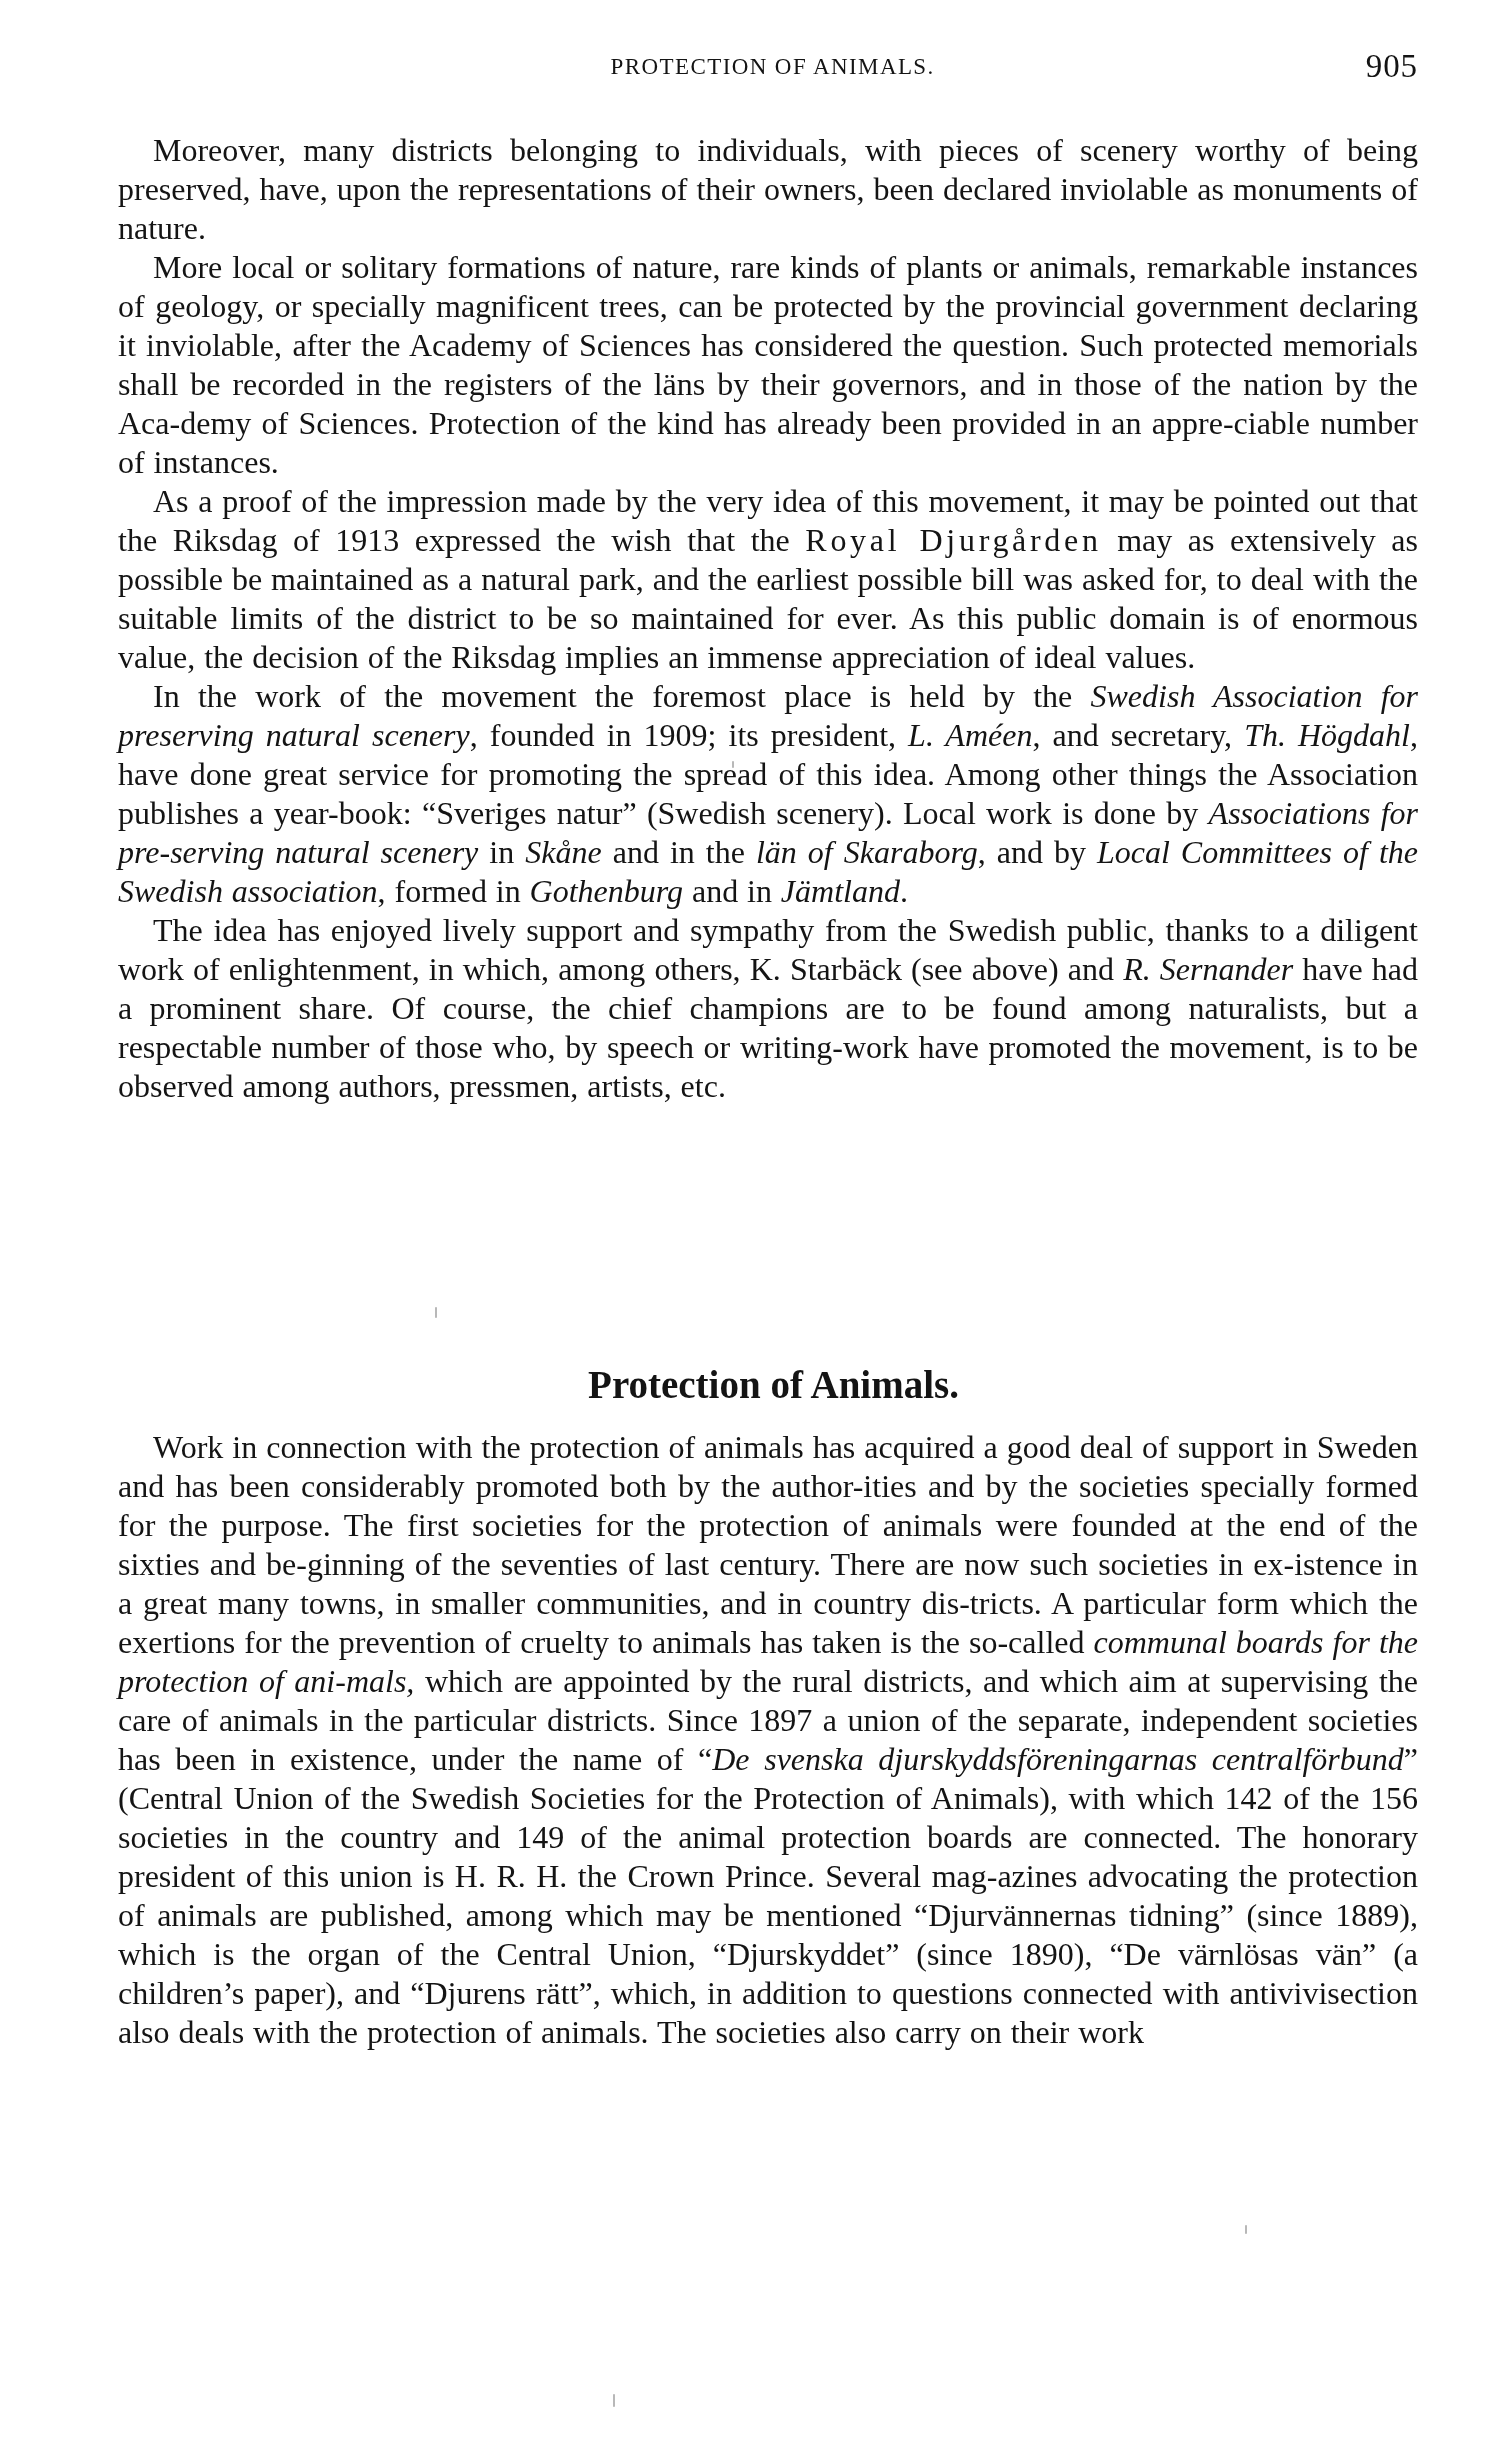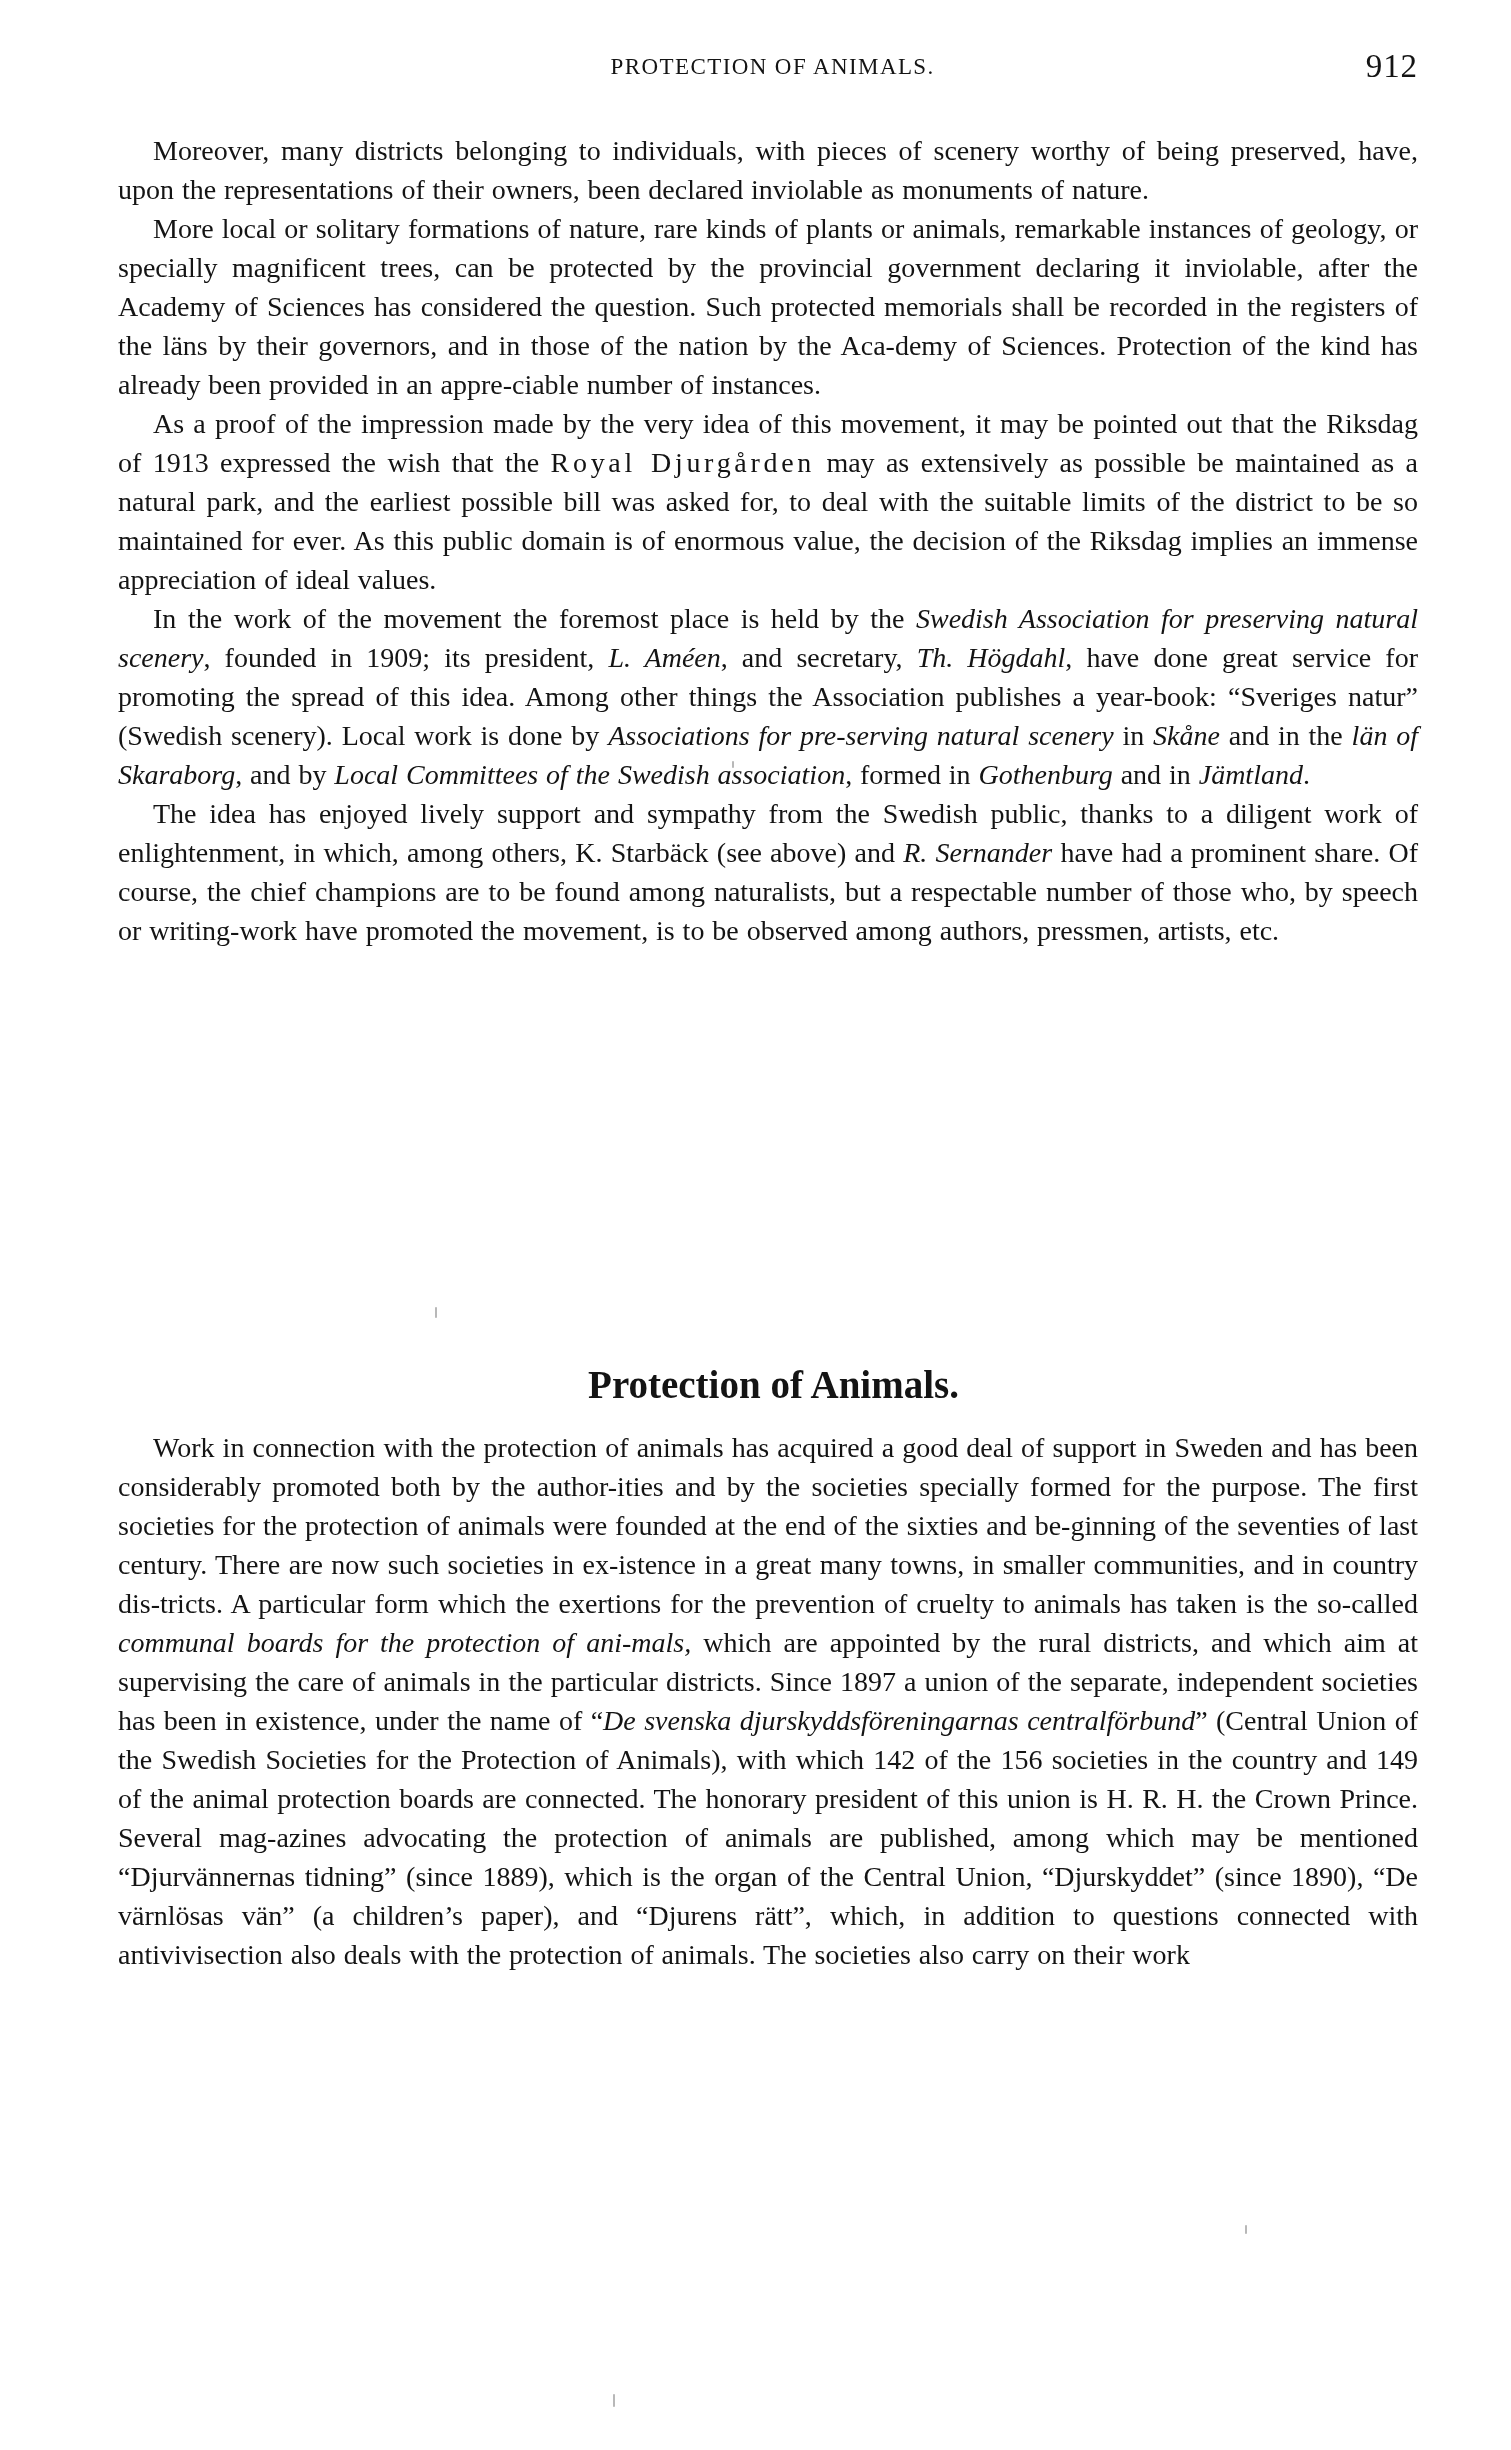--- a/index.html
+++ b/index.html
@@ -18,41 +18,41 @@
   }
   .page-number {
     position: absolute; right: 0; top: 0; font-size: 33px; letter-spacing: 0.9px;
   }
   .column {
     position: absolute; left: 118px; width: 1300px;
   }
   .block-top { top: 131px; }
   .block-bottom { top: 1362px; }
   p {
-    margin: 0; font-size: 28px; line-height: 39px;
+    margin: 0; font-size: 32px; line-height: 39px;
     text-align: justify; text-indent: 35px;
     hyphens: manual; word-spacing: 0.9px;
   }
   em { font-style: italic; }
   strong { font-weight: normal; }
   .spaced { letter-spacing: 3.7px; }
   .section-heading {
     text-align: center; font-weight: bold; font-size: 39px; line-height: 46px;
     margin: 0 0 20.4px 0; padding-left: 11px;
   }
   .stray-mark {
     position: absolute; width: 1.9px; background: #b8b8b8; border-radius: 0.9px;
   }
 </style>
 </head>
 <body>
 
 <div class="page-header">
   <div class="running-title">PROTECTION OF ANIMALS.</div>
-  <div class="page-number">912</div>
+  <div class="page-number">905</div>
 </div>
 
 <div class="column block-top">
   <p>
     <span>Moreover, many districts belonging to individuals, with pieces of scenery worthy of being preserved, have, upon the representations of their owners, been declared inviolable as monuments of nature.</span>
   </p>
   <p>
     <span>More local or solitary formations of nature, rare kinds of plants or animals, remarkable instances of geology, or specially magnificent trees, can be protected by the provincial government declaring it inviolable, after the Academy of Sciences has considered the question.  Such protected memorials shall be recorded in the registers of the läns by their governors, and in those of the nation by the Aca-demy of Sciences. Protection of the kind has already been provided in an appre-ciable number of instances.</span>
   </p>
   <p>

